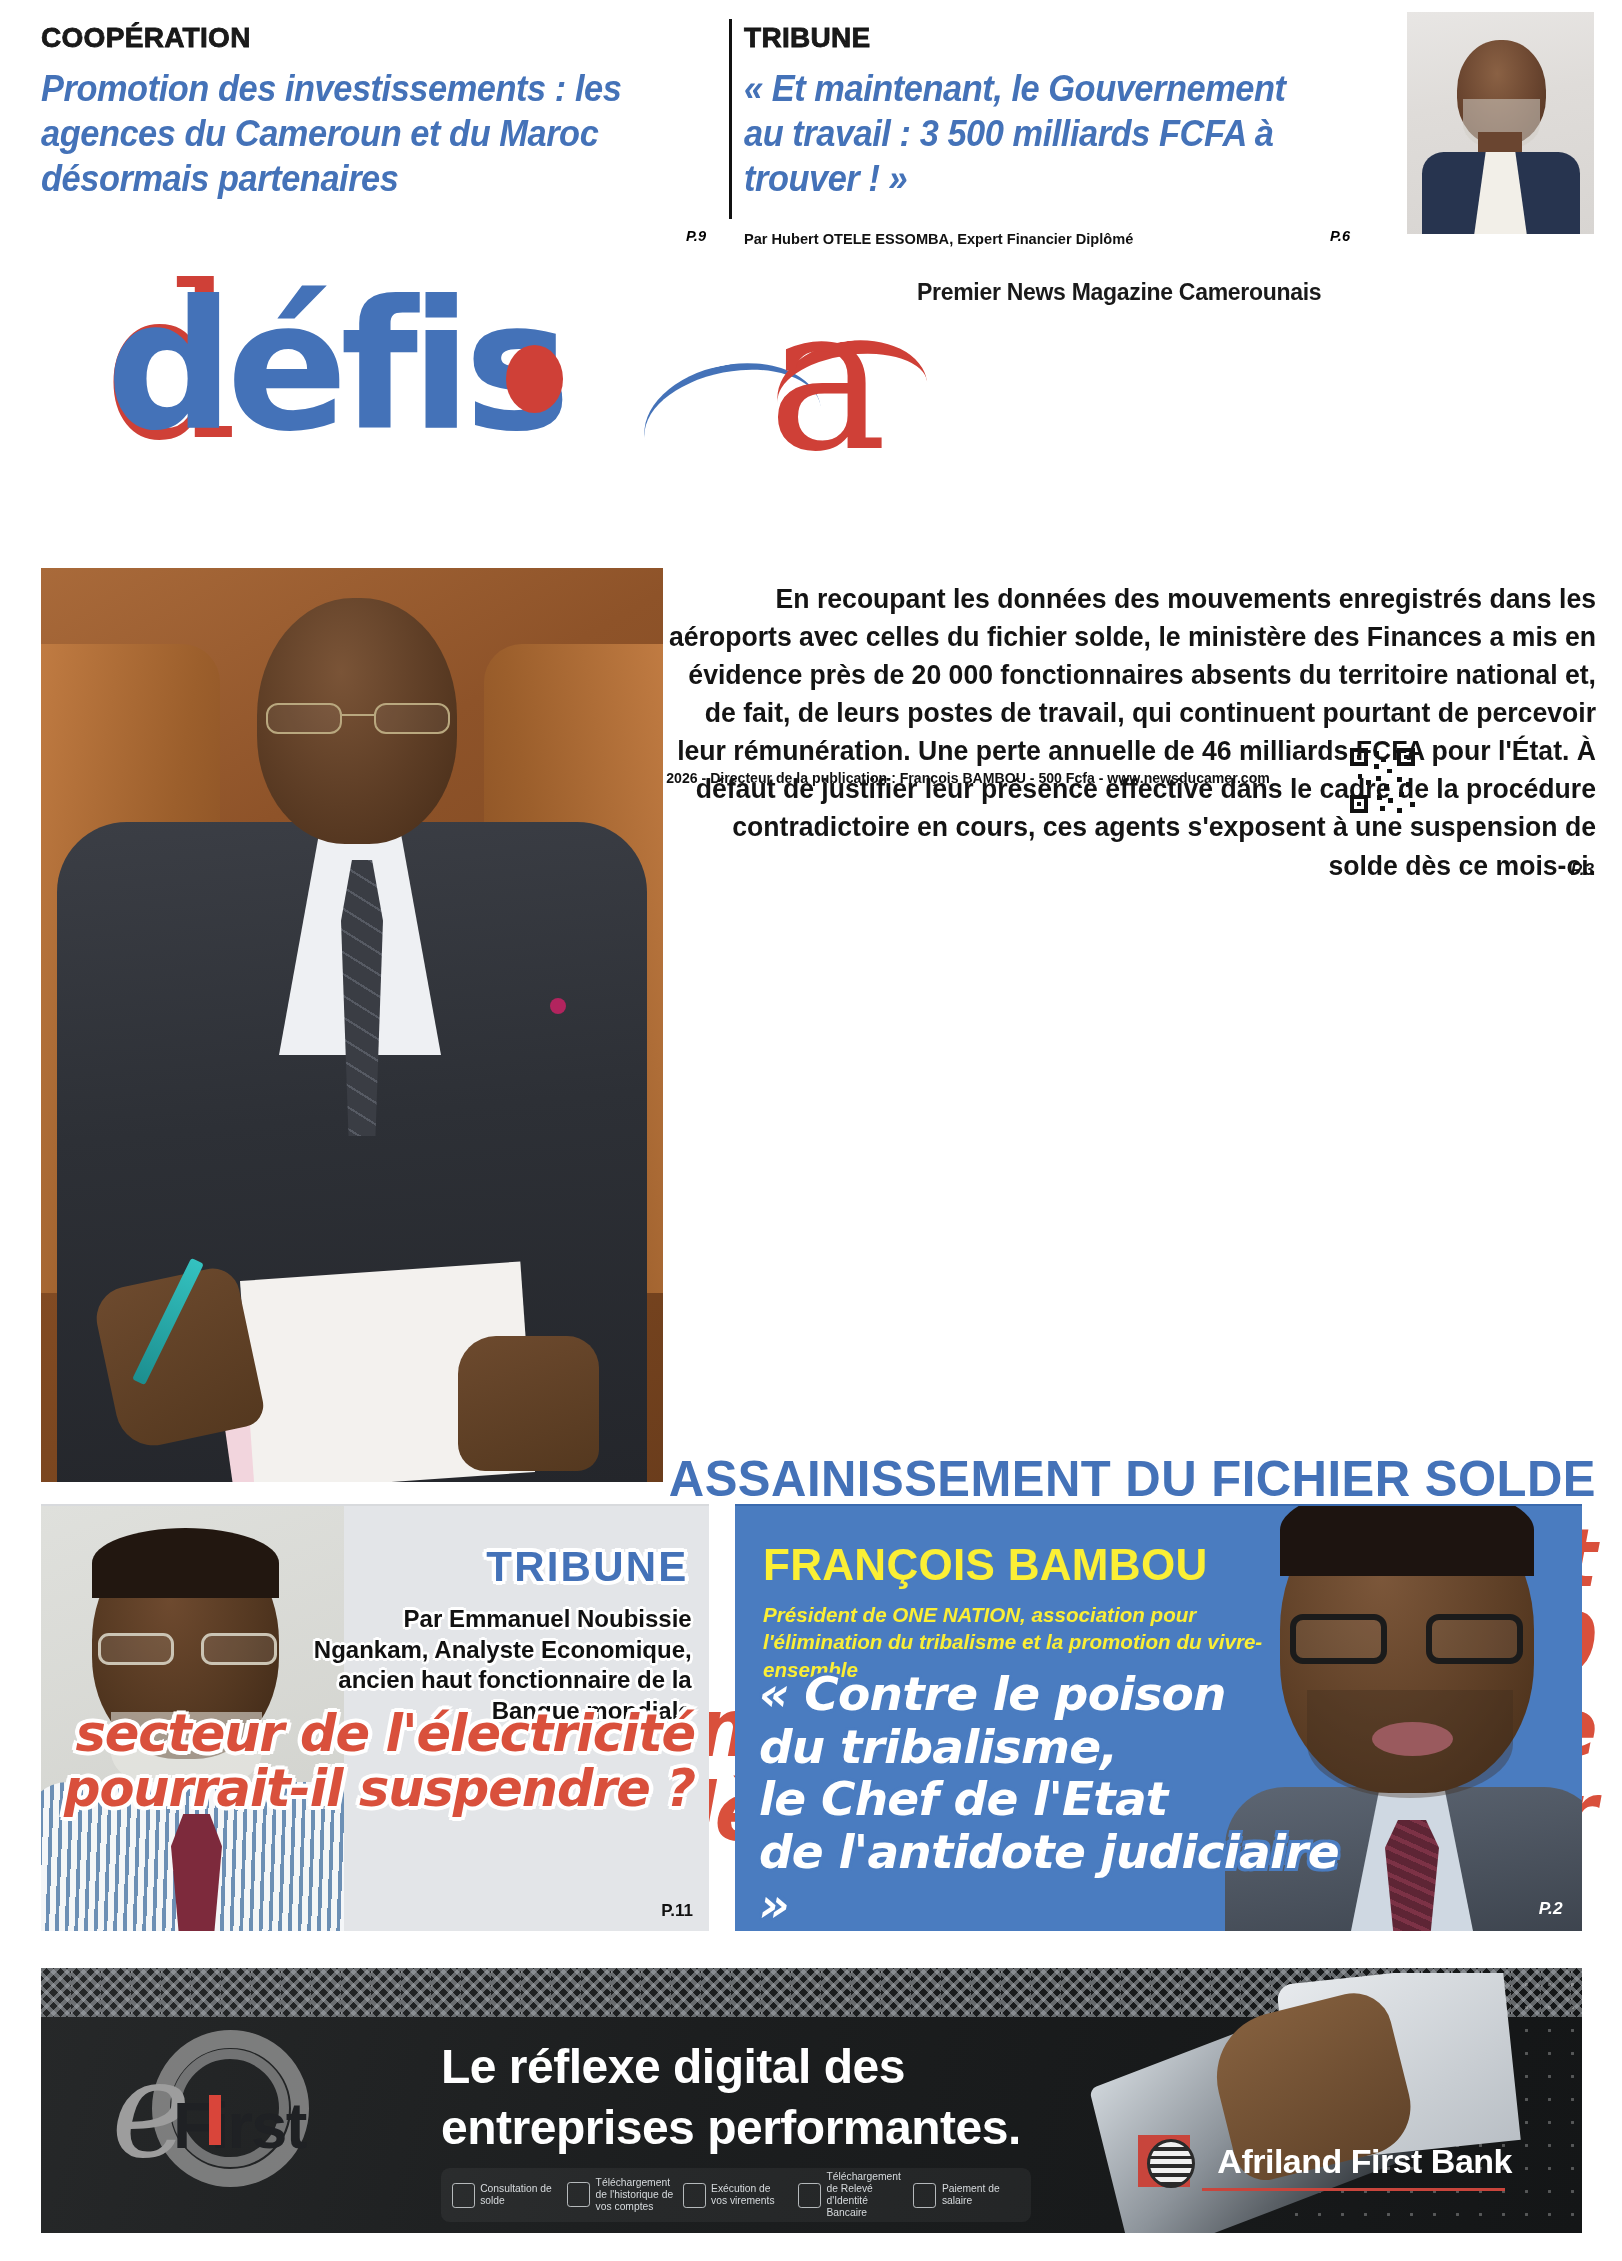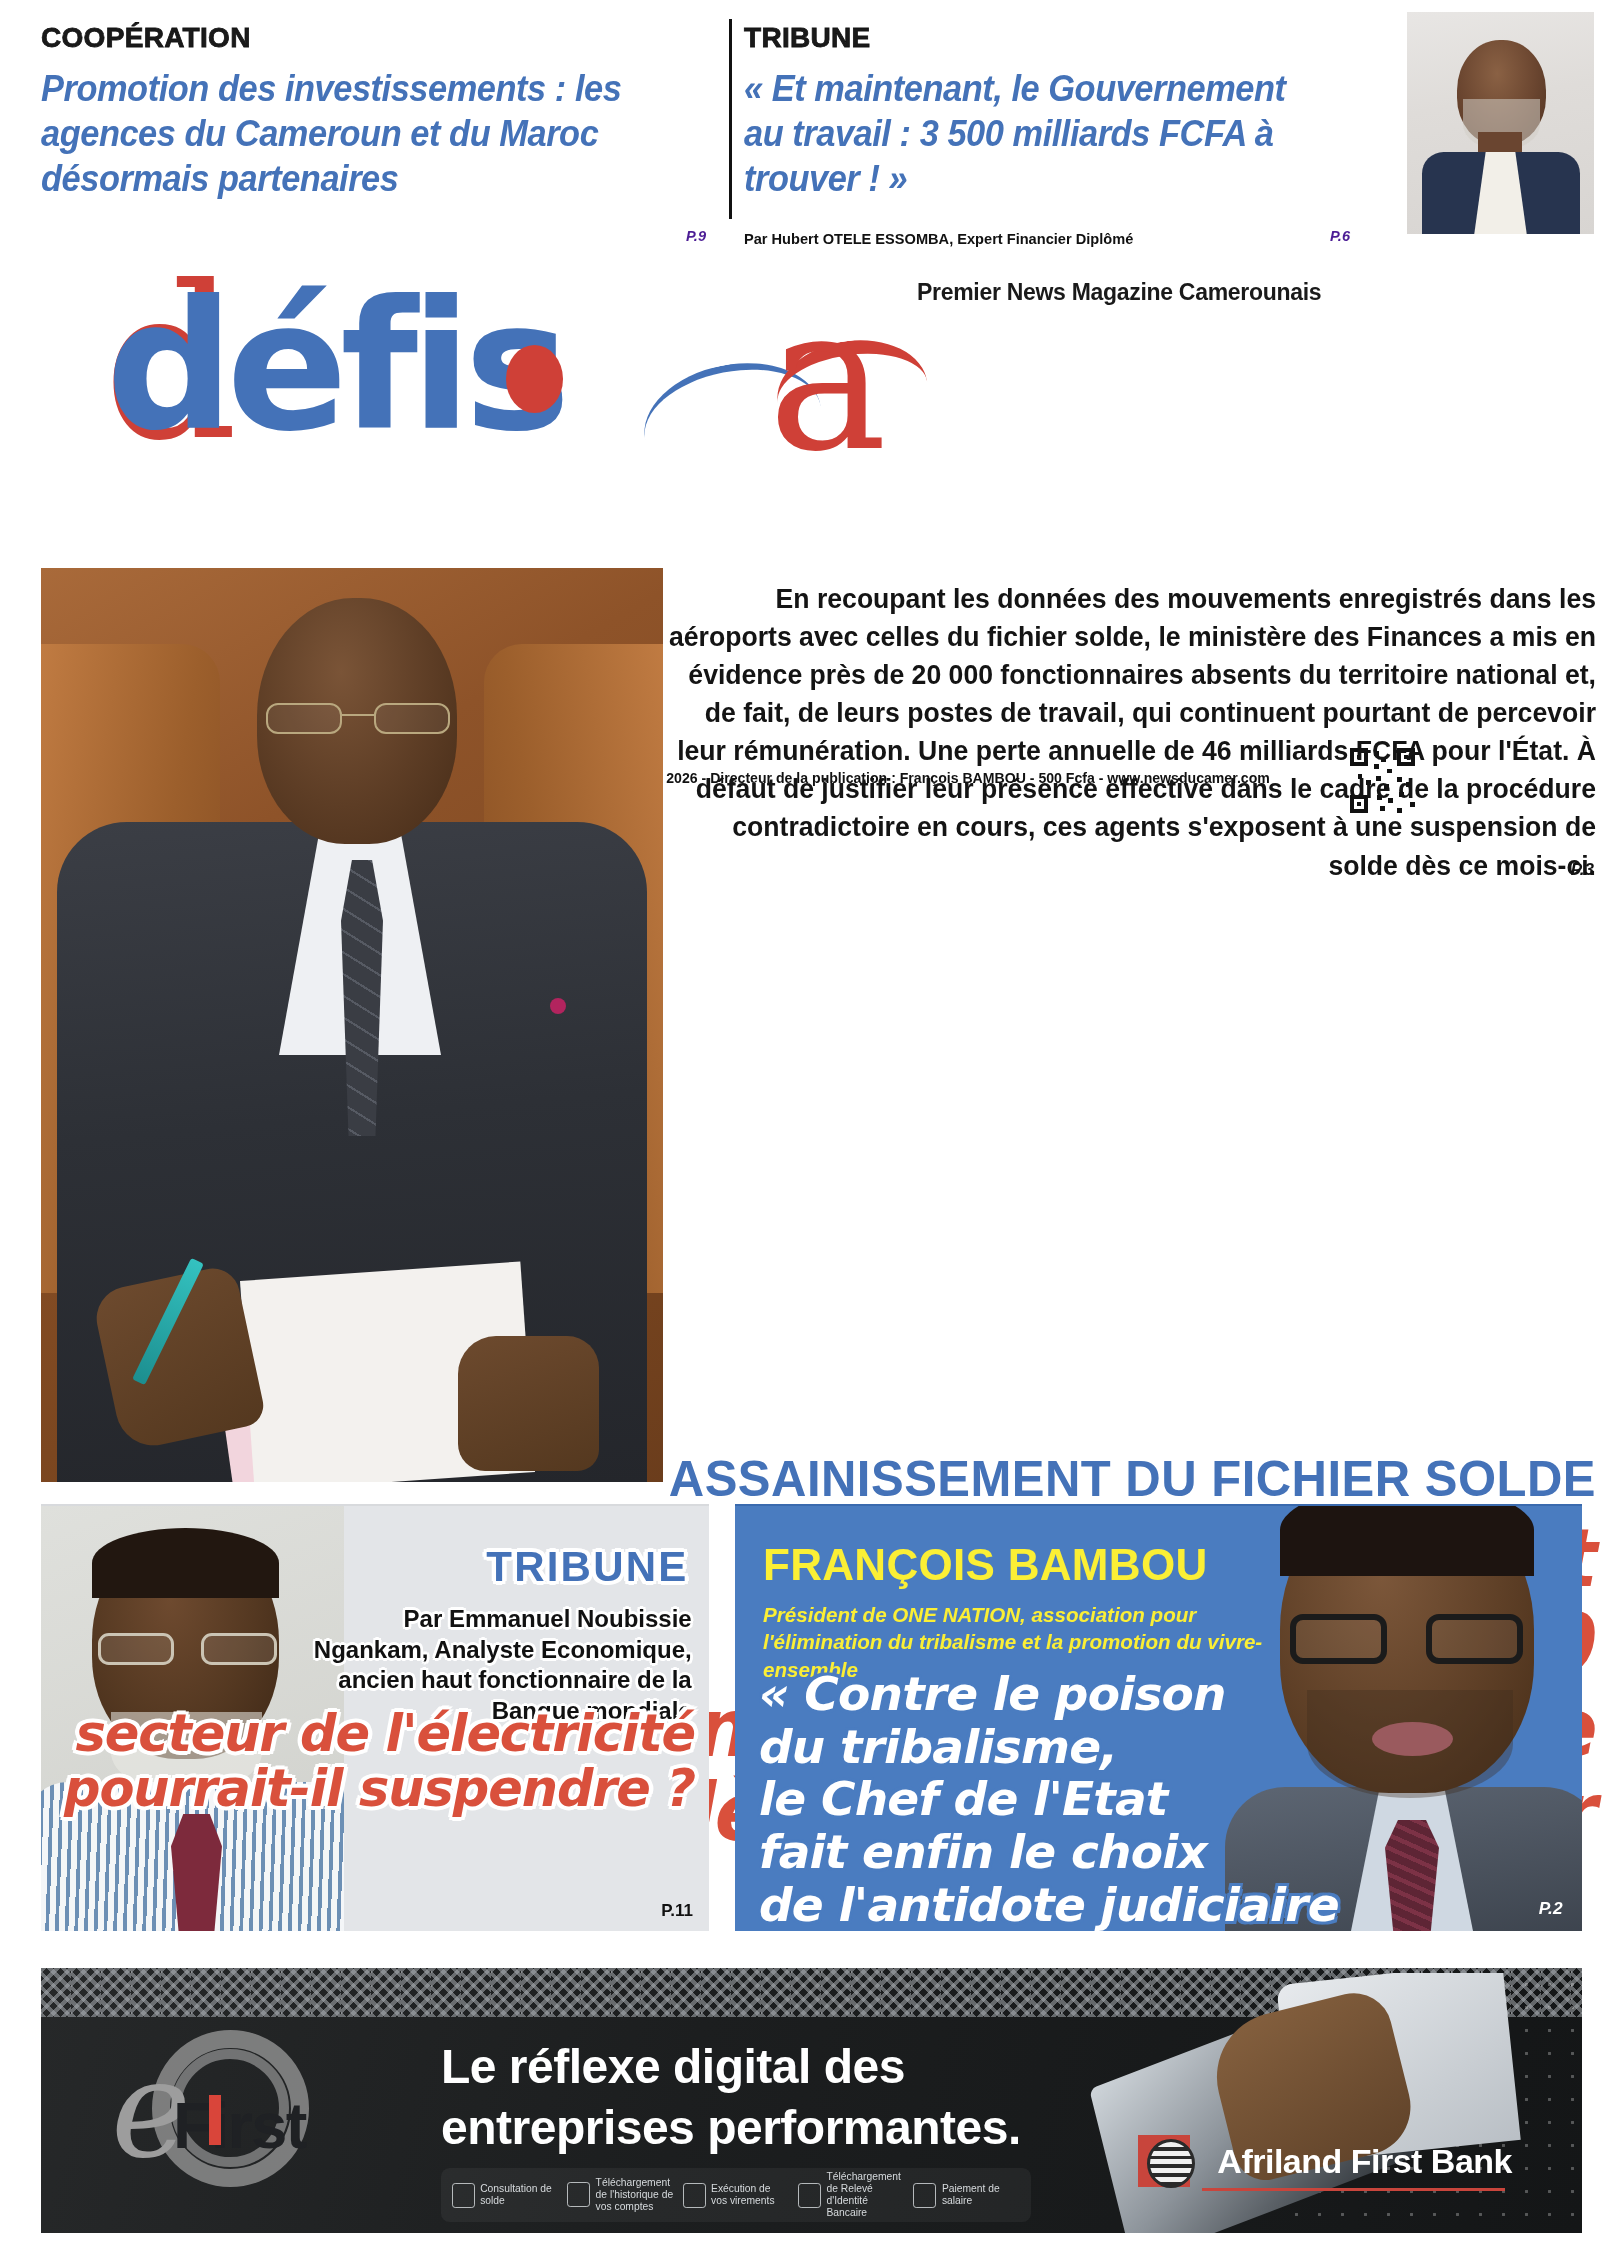--- a/index.html
+++ b/index.html
@@ -31,21 +31,21 @@
     font-size:37px; line-height:1.22;
     color:#4472b8;
     transform:scaleX(0.93); transform-origin:left top;
     letter-spacing:-0.5px;
   }
   .teaser-sub {
     margin-top:5.4px; font-size:14.6px; font-weight:bold; 
     color:#111;
   }
   .pageref-sm {
-    font-size:14.6px; font-weight:bold; font-style:italic; color:#4c1d95;
+    font-size:14.6px; font-weight:bold; font-style:italic; color:#000000;
   }
   #teaser-left .pageref-sm { position:absolute; right:19px; top:206px; }
   #teaser-right .pageref-sm { position:absolute; right:8px; top:206px; }
   #teaser-right .teaser-sub { position:absolute; left:0; top:204px; }
 
   #teaser-divider {
     position:absolute; left:729px; top:19px; width:2.7px; height:200px;
     background:#111;
   }
 
@@ -665,21 +665,20 @@
           <div class="lens r"></div>
       </div>
     </div>
 
     <div class="bb-name">FRANÇOIS BAMBOU</div>
     <div class="bb-role">Président de ONE NATION, association pour l'élimination du tribalisme et la promotion du vivre-ensemble</div>
     <div class="bb-quote">
       <span class="ln">« Contre le poison</span>
       <span class="ln">du tribalisme,</span>
       <span class="ln">le Chef de l'Etat</span>
-      <span class="ln">fait enfin le choix</span>
       <span class="ln">de l'antidote judiciaire »</span>
     </div>
     <div class="bb-ref">P.2</div>
   </div>
 </div>
 
 <div id="ad-banner">
   <div id="ad-chevrons"></div>
 
   <div id="ad-efirst">

